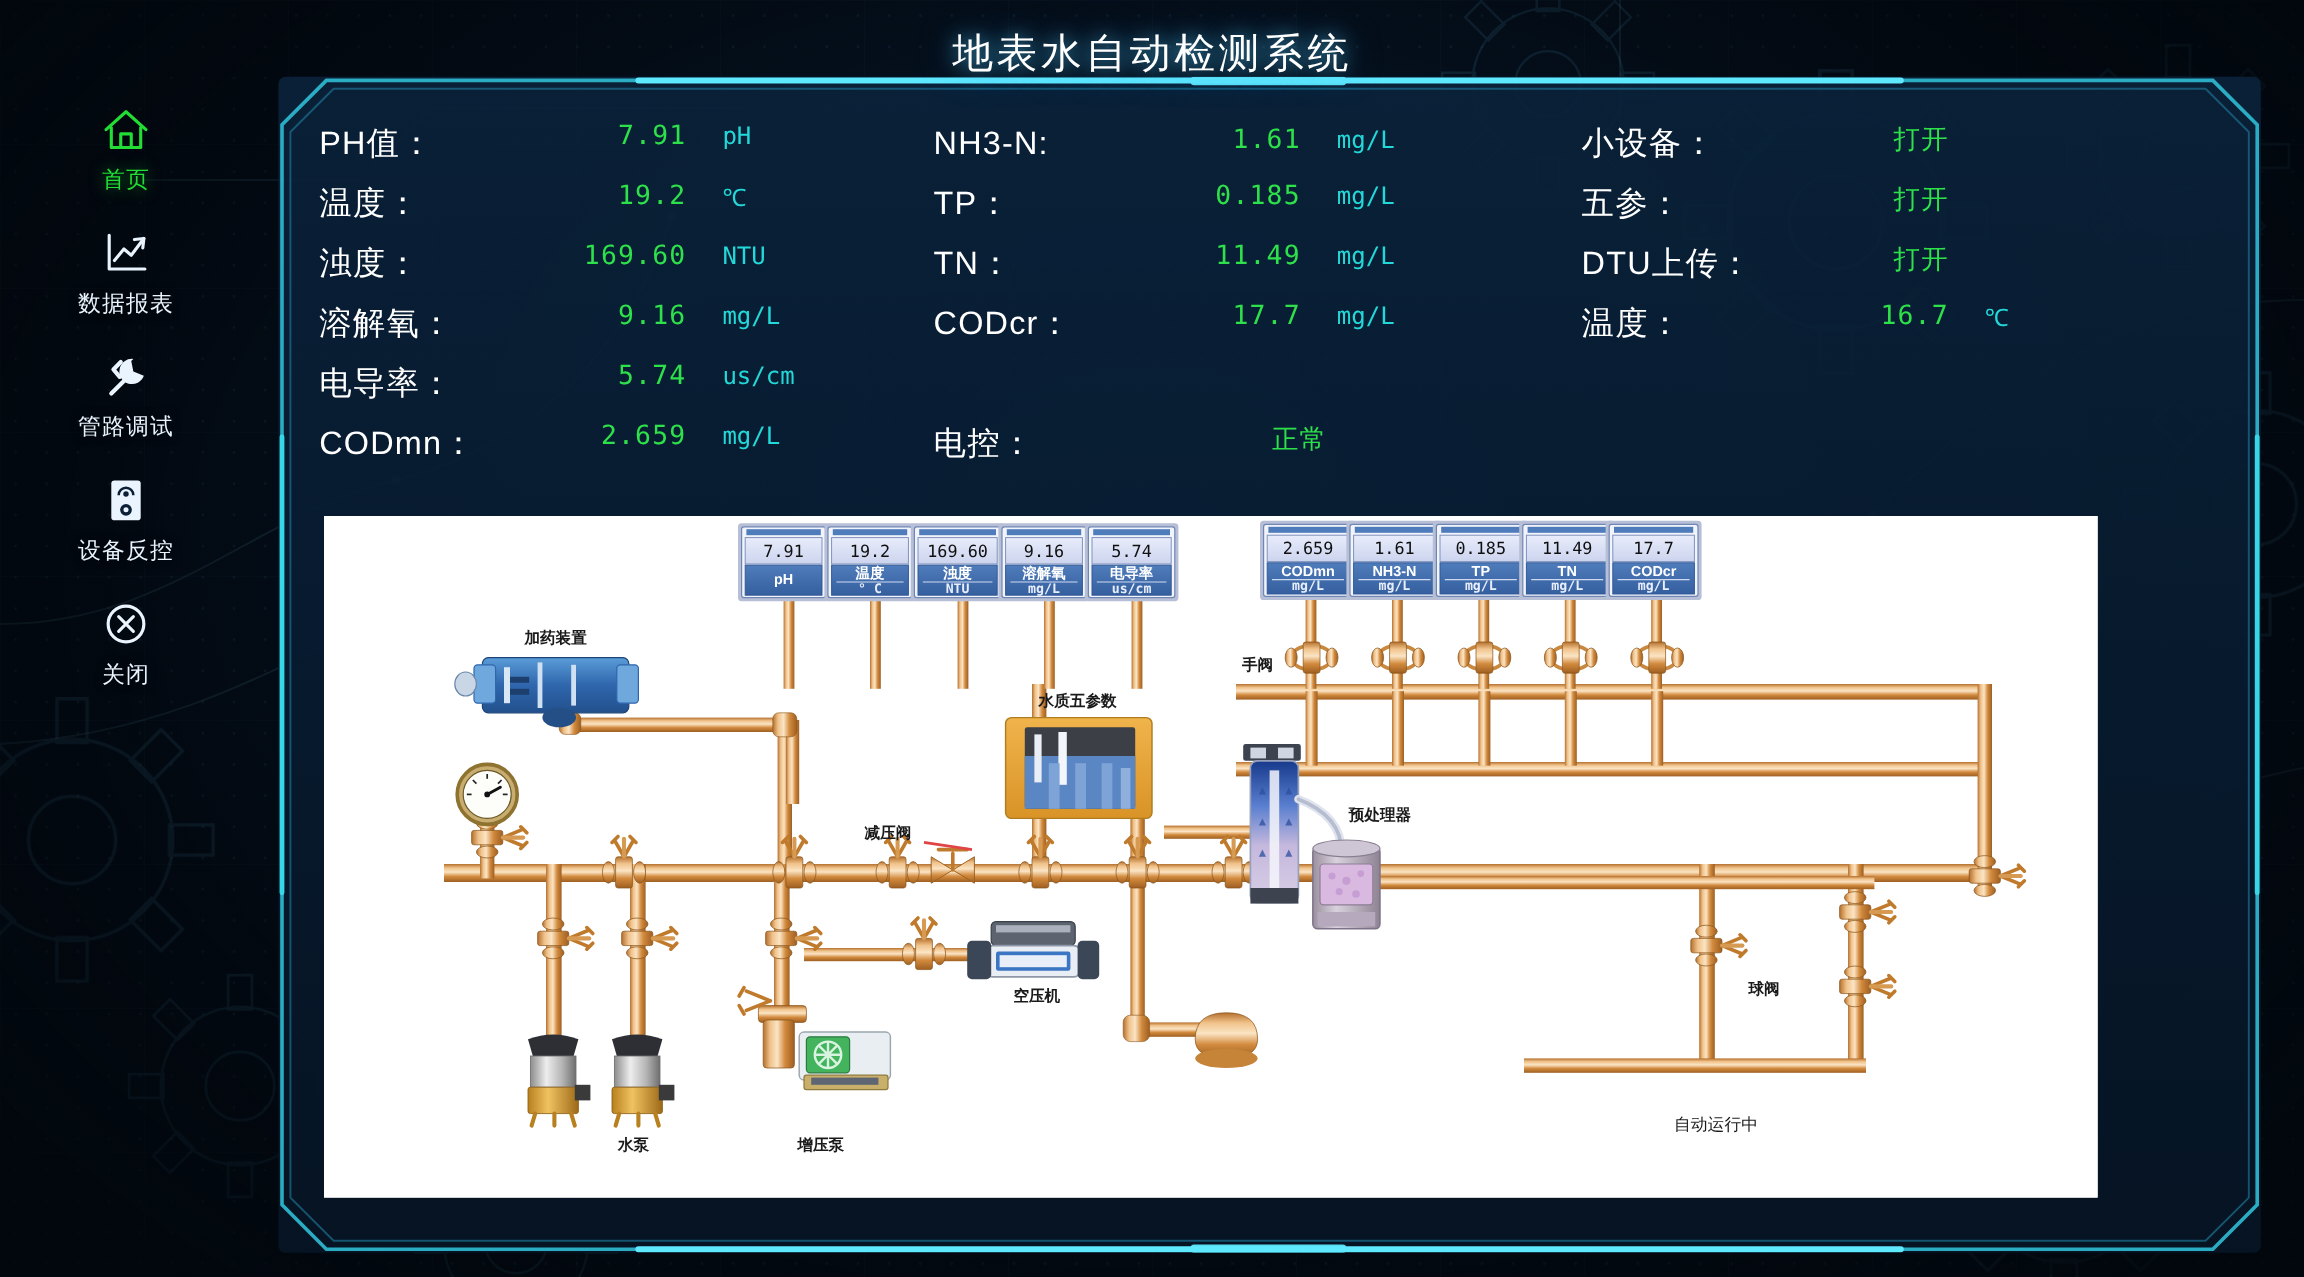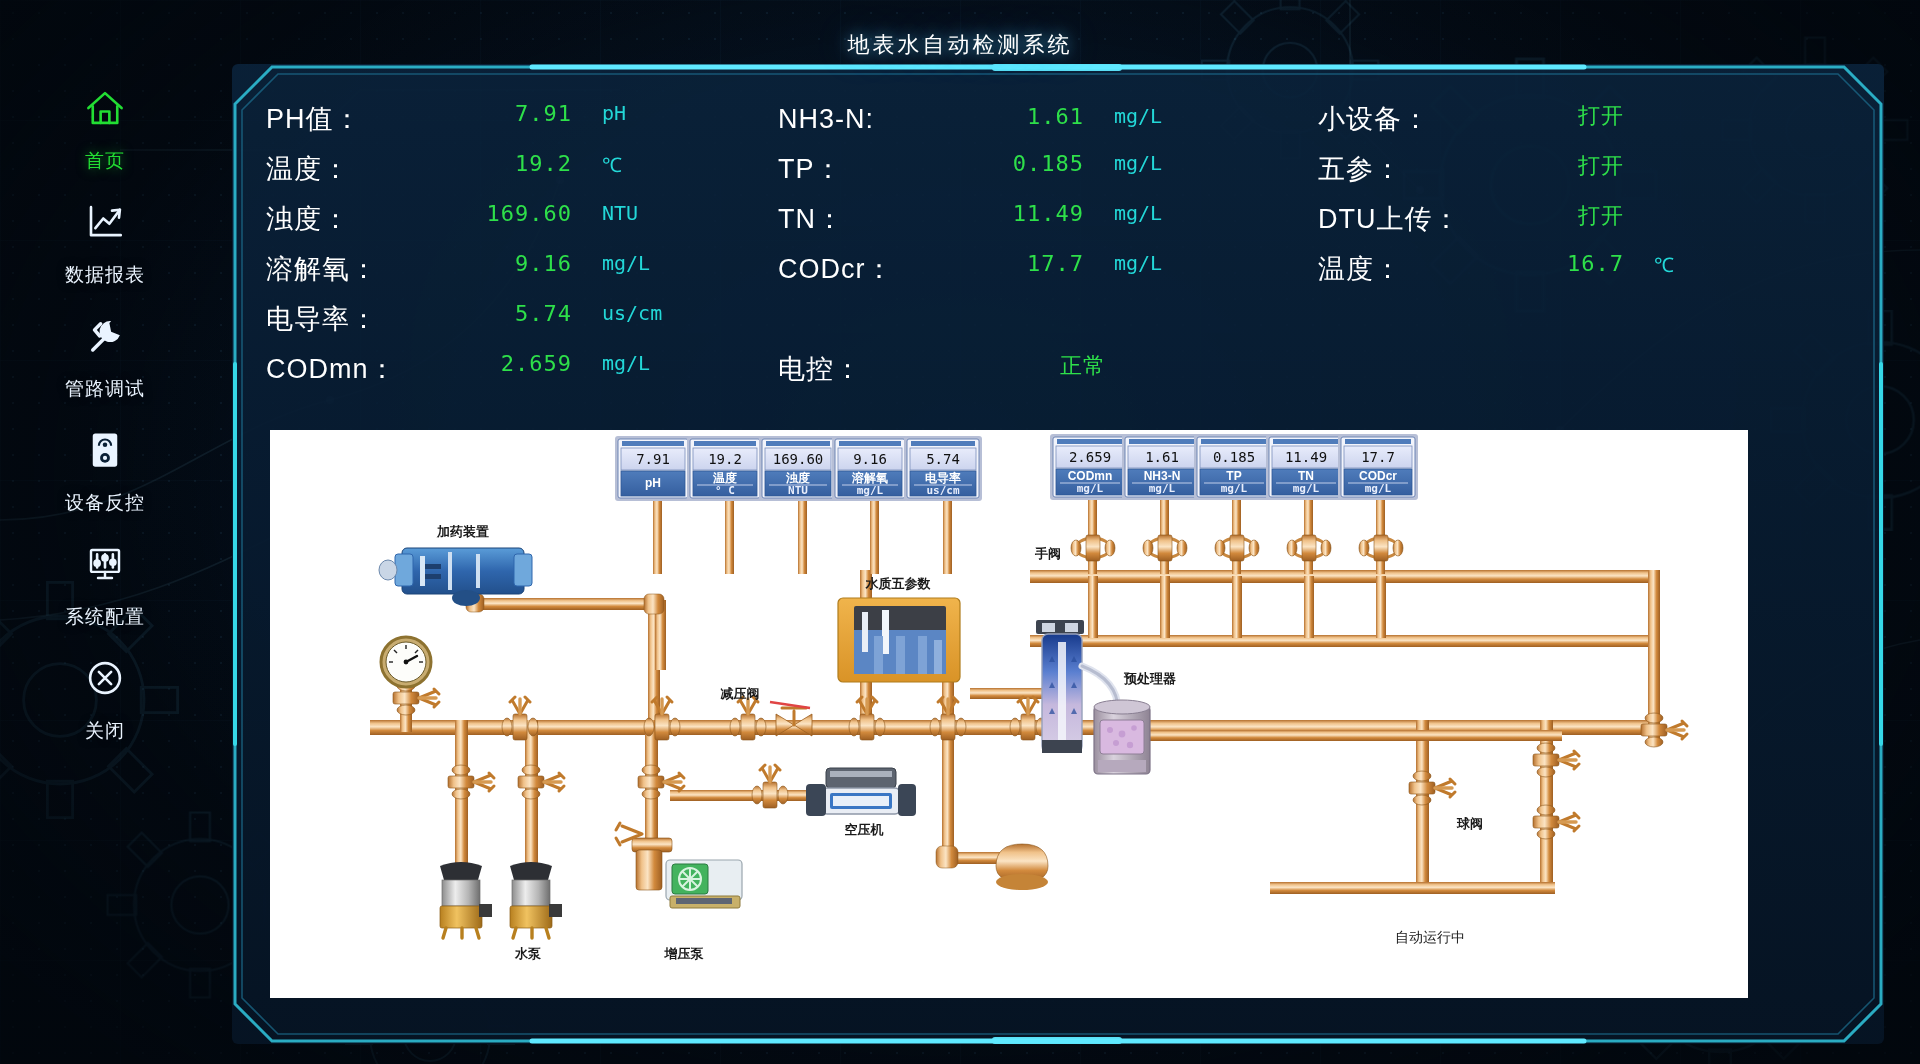--- a/index.html
+++ b/index.html
@@ -25,30 +25,30 @@
       linear-gradient(90deg, rgba(70,160,210,.35) 1px, transparent 1px);
     background-size:120px 120px; }
   .bg-svg { position:absolute; inset:0; width:100%; height:100%; }
   .bg-vig { position:absolute; inset:0;
     background:radial-gradient(ellipse 1200px 800px at 50% 45%, rgba(0,0,0,0) 40%, rgba(2,7,13,.85) 100%); }
 
   
   #title-bar { position:absolute; top:0; left:0; width:1920px; height:62px;
       display:flex; align-items:center; justify-content:center; z-index:40; }
   #title-bar .t {
-    font-size:22px; color:#ffffff; letter-spacing:3px; font-weight:400;
+    font-size:34px; color:#ffffff; letter-spacing:3px; font-weight:400;
     text-shadow:0 0 16px rgba(90,210,255,.75), 0 0 36px rgba(40,150,220,.45);
     margin-top:28px;
   }
 
   
   #sidebar { position:absolute; left:40px; top:86px; width:130px; z-index:40;
       display:flex; flex-direction:column; align-items:center; gap:26px; }
   .nav-item { width:118px; display:flex; flex-direction:column; align-items:center;
-      gap:18px; cursor:pointer; color:#eaf4ff;justify-content:center; }
+      gap:7px; cursor:pointer; color:#eaf4ff;justify-content:center; }
   .nav-item .ic { width:46px; height:44px; display:flex; align-items:center; justify-content:center; }
   .nav-item .ic svg { width:42px; height:42px; }
   .nav-item .lb { font-size:19px; letter-spacing:1px; white-space:nowrap;
       text-shadow:0 0 8px rgba(0,0,0,.7); }
   .nav-item.active { color:#22dd33; }
   .nav-item.active .lb { text-shadow:0 0 12px rgba(34,221,51,.55); }
 
   
   #panel { position:absolute; left:232px; top:64px; width:1652px; height:980px; z-index:30; }
   .panel-bg { position:absolute; inset:0;
@@ -186,33 +186,20 @@
         <path d="M17 19 a7 7 0 0 1 14 0" fill="none" stroke="#0b2036" stroke-width="2.4"></path>
         <circle cx="24" cy="18" r="2.6" fill="#0b2036"></circle>
         <circle cx="24" cy="33" r="5.6" fill="#0b2036"></circle>
         <circle cx="24" cy="33" r="2.4" fill="#eaf4ff"></circle>
       </svg>
     </span>
     <span class="lb">设备反控</span>
   </div>
 
 
-  <div class="nav-item">
-    <span class="ic">
-      <svg viewBox="0 0 48 48" fill="none" stroke="#eaf4ff" stroke-width="2.8" stroke-linecap="round" stroke-linejoin="round">
-        <rect x="8" y="8" width="32" height="25" rx="1.5"></rect>
-        <path d="M15 13 L15 28 M24 13 L24 28 M33 13 L33 28" stroke-width="3"></path>
-        <circle cx="15" cy="23" r="3" fill="#eaf4ff"></circle>
-        <circle cx="24" cy="17" r="3" fill="#eaf4ff"></circle>
-        <circle cx="33" cy="22" r="3" fill="#eaf4ff"></circle>
-        <path d="M24 33 L24 39 M16 40 L32 40"></path>
-      </svg>
-    </span>
-    <span class="lb">系统配置</span>
-  </div>
 
   <div class="nav-item">
     <span class="ic">
       <svg viewBox="0 0 48 48" fill="none" stroke="#eaf4ff" stroke-width="3" stroke-linecap="round">
         <circle cx="24" cy="24" r="17"></circle>
         <path d="M17 17 L31 31 M31 17 L17 31"></path>
       </svg>
     </span>
     <span class="lb">关闭</span>
   </div>

